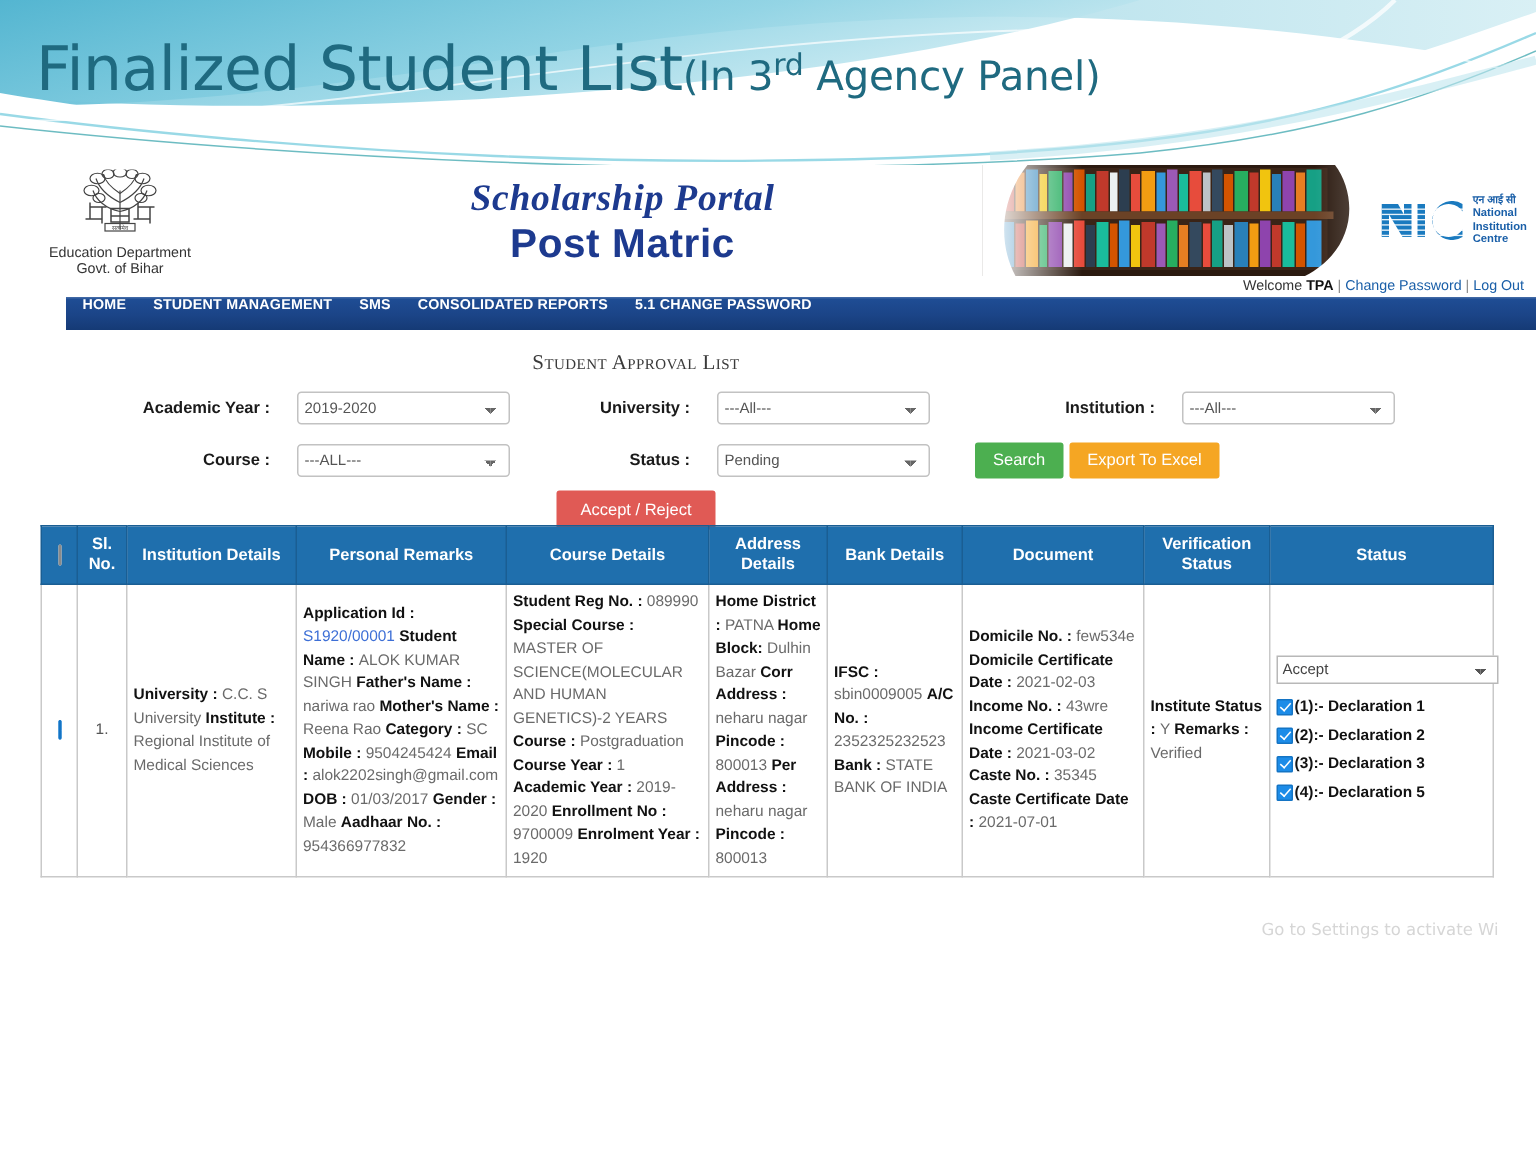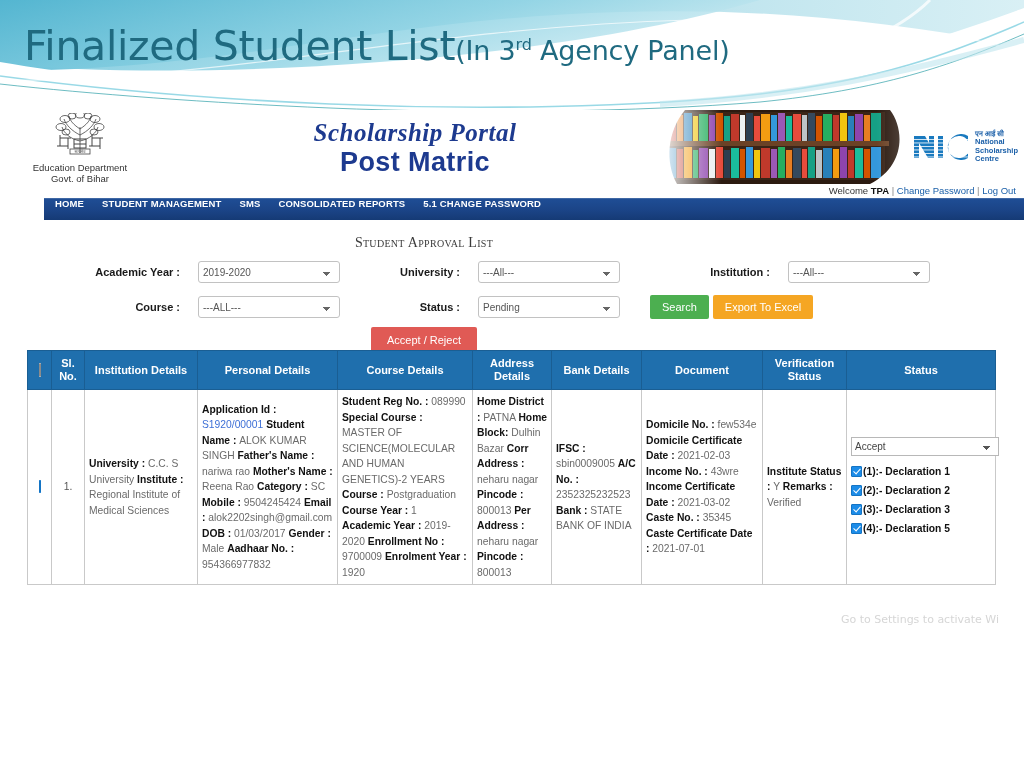--- a/index.html
+++ b/index.html
@@ -28,21 +28,21 @@
     font-size:41px;
     color:#1f6a80;
     letter-spacing:-0.3px;
   }
   #slide-title-sub {
     font-family:"DejaVu Sans", sans-serif;
     font-size:27px;
     color:#1f6a80;
     letter-spacing:-0.2px;
   }
-  #slide-title-sub sup { font-size:16px; }
+  #slide-title-sub sup { font-size:20px; }
 
   
   #portal-header {
     position:absolute; left:0; top:110px; width:1024px; height:75px;
     background:#ffffff;
     border-bottom:1px solid #cfcfcf;
   }
   #edu-logo {
     position:absolute; left:10px; top:3px; width:140px; text-align:center;
   }
@@ -416,21 +416,21 @@
         <rect x="0" y="8.5" width="58" height="0.9"></rect>
         <rect x="0" y="12" width="58" height="0.9"></rect>
         <rect x="0" y="15.5" width="58" height="0.9"></rect>
         <rect x="0" y="19" width="58" height="0.9"></rect>
         <rect x="0" y="22.5" width="58" height="0.9"></rect>
       </g>
     </svg>
     <div id="nic-sub">
       <div id="nic-hindi">एन आई सी</div>
       <div>National</div>
-      <div>Scholarship</div>
+      <div>Institution</div>
       <div>Centre</div>
     </div>
   </div>
 </div>
 
 <div id="welcome-bar">
   <span>Welcome </span><b>TPA</b><span class="sep"> | </span><a class="lnk" href="#">Change Password</a><span class="sep"> | </span><a class="lnk" href="#">Log Out</a>
 </div>
 
 <div id="navbar">
@@ -491,21 +491,21 @@
           <col style="width:84px">
         <col style="width:149px">
       </colgroup>
       <thead>
         <tr>
           <th>
             <span class="cbx hdr"></span>
           </th>
           <th>Sl. No.</th>
           <th>Institution Details</th>
-          <th>Personal Details</th>
+          <th>Personal Remarks</th>
           <th>Course Details</th>
           <th>Address Details</th>
           <th>Bank Details</th>
           <th>Document</th>
           <th>Verification Status</th>
           <th>Status</th>
         </tr>
       </thead>
       <tbody>
         <tr>

